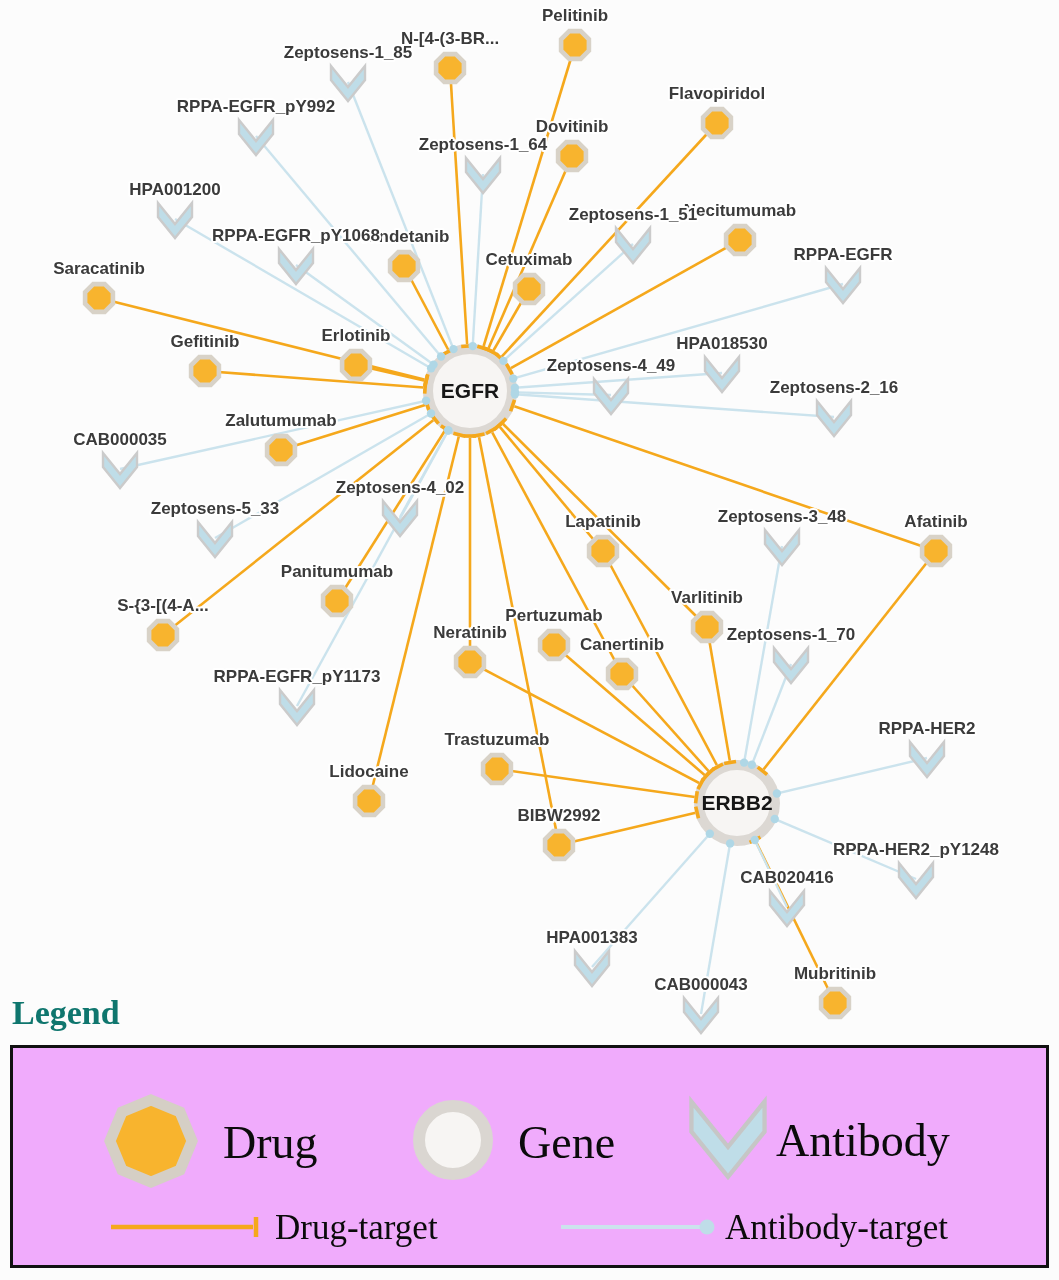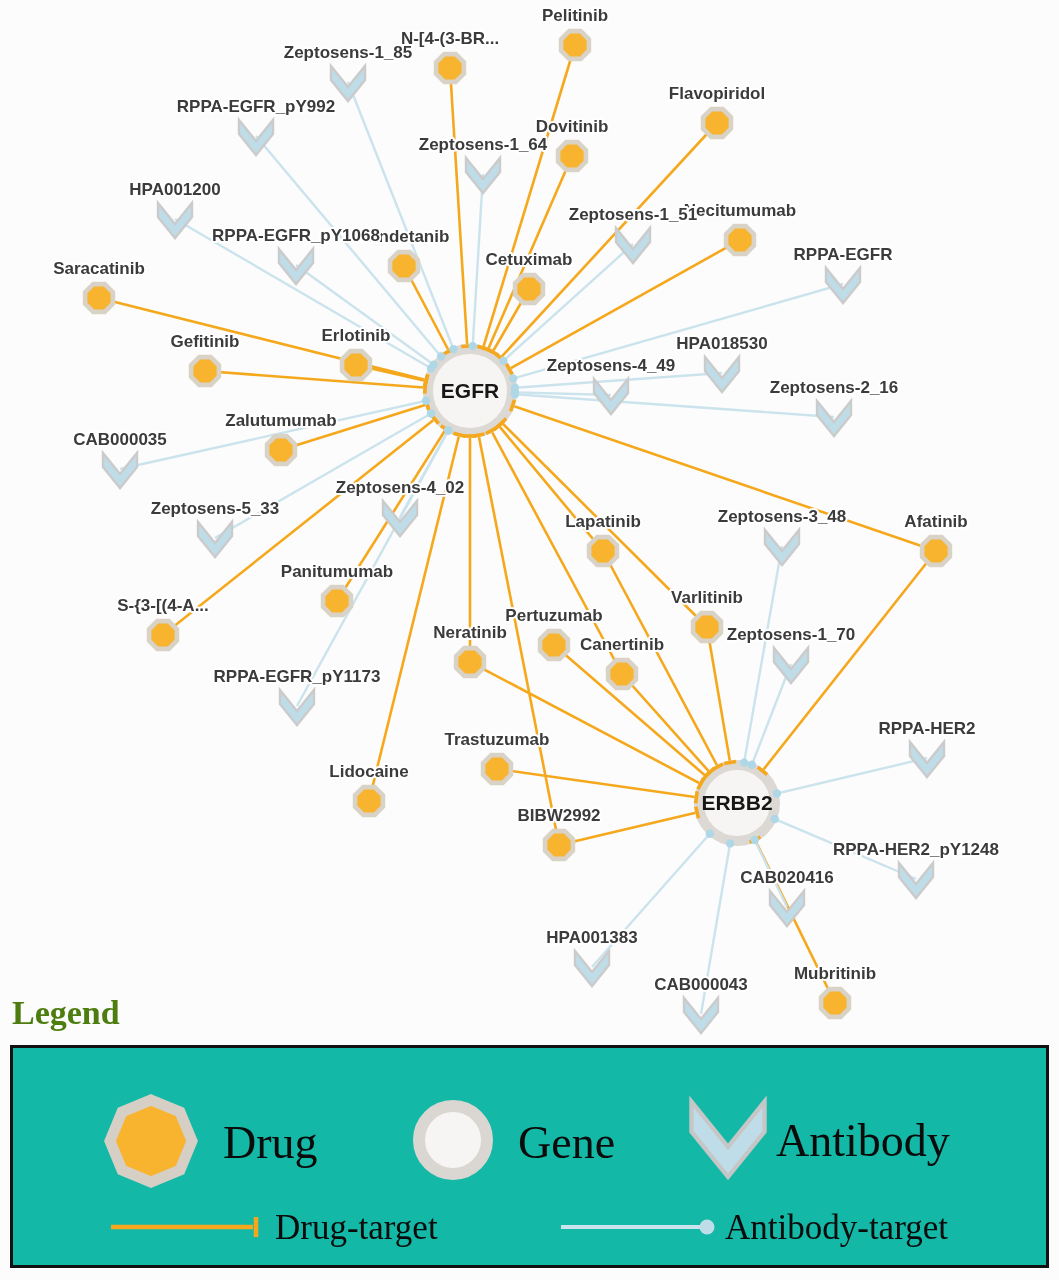--- a/index.html
+++ b/index.html
@@ -9,23 +9,23 @@
   .edge-drug{stroke:var(--drug-edge);stroke-width:2.6;fill:none;}
   .edge-ab{stroke:var(--ab-edge);stroke-width:2.4;fill:none;}
   .tee{stroke:var(--drug-edge);stroke-width:3.6;}
   .abdot{fill:var(--ab-dot);}
   .gene{fill:var(--gene-fill);stroke:var(--gene-border);stroke-width:10;}
   .drug{fill:var(--drug-fill);stroke:var(--drug-border);stroke-width:4.6;}
   .ab{fill:var(--ab-fill);stroke:var(--ab-border);stroke-width:2.4;}
   .node-label{font:700 17px "Liberation Sans",sans-serif;fill:var(--label);text-anchor:middle;
               paint-order:stroke;stroke:#ffffff;stroke-width:4px;stroke-linejoin:round;}
   .gene-label{font:700 21px "Liberation Sans",sans-serif;fill:#161616;text-anchor:middle;}
-  #legend-title{position:absolute;left:12px;top:994px;font:700 34px "Liberation Serif",serif;color:#4d7c0f;}
+  #legend-title{position:absolute;left:12px;top:994px;font:700 34px "Liberation Serif",serif;color:#0f766e;}
   #legend-box{position:absolute;left:10px;top:1045px;width:1033px;height:217px;
-              border:3px solid #111;background:#14b8a6;}
+              border:3px solid #111;background:#f0abfc;}
   .legend-text{font:400 46px "Liberation Serif",serif;fill:#0b0b0b;}
   .legend-text-sm{font:400 35px "Liberation Serif",serif;fill:#0b0b0b;}
 </style>
 </head>
 <body>
 
 <div id="stage">
   <svg id="graph" width="1059" height="1280" viewBox="0 0 1059 1280">
       <g>
         <line x1="575" y1="45" x2="470" y2="391" class="edge-drug"></line>

